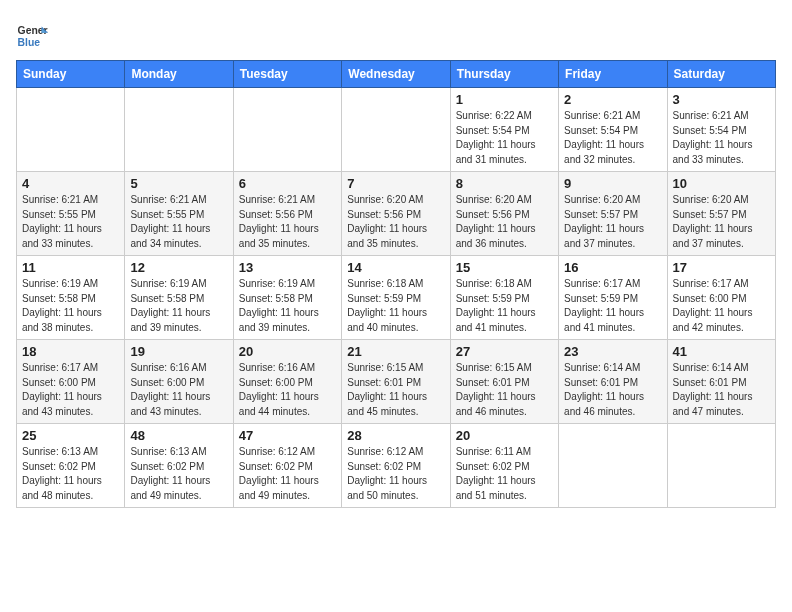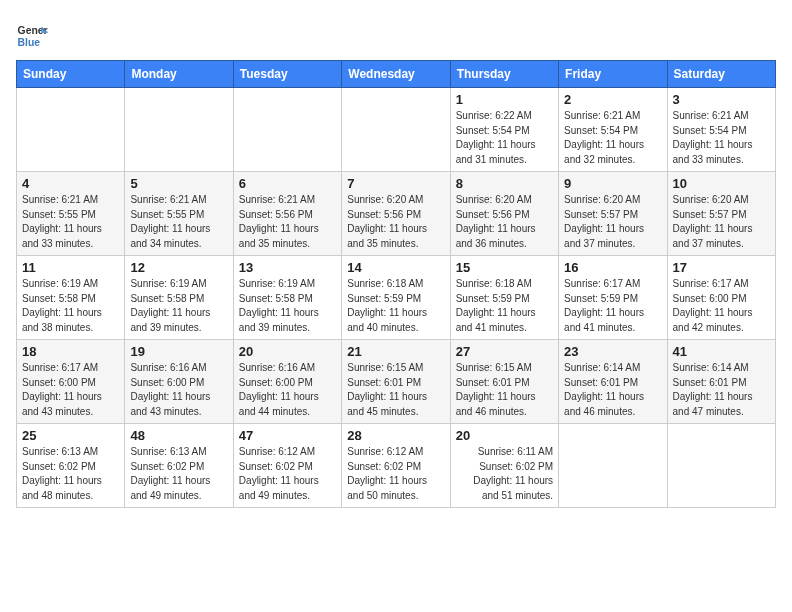--- a/index.html
+++ b/index.html
@@ -324,21 +324,21 @@
         </td>
         <td>
           <span class="day-num">28</span>
           <div class="day-info" style="white-space: pre-line;">Sunrise: 6:12 AM
 Sunset: 6:02 PM
 Daylight: 11 hours
 and 50 minutes.</div>
         </td>
         <td>
           <span class="day-num">20</span>
-          <div class="day-info" style="white-space: pre-line; text-align: right;">Sunrise: 6:11 AM
+          <div class="day-info" style="white-space: pre-line;">Sunrise: 6:11 AM
 Sunset: 6:02 PM
 Daylight: 11 hours
 and 51 minutes.</div>
         </td>
         <td class="empty-cell"></td>
         <td class="empty-cell"></td>
       </tr>
     </tbody>
 </table>
 

